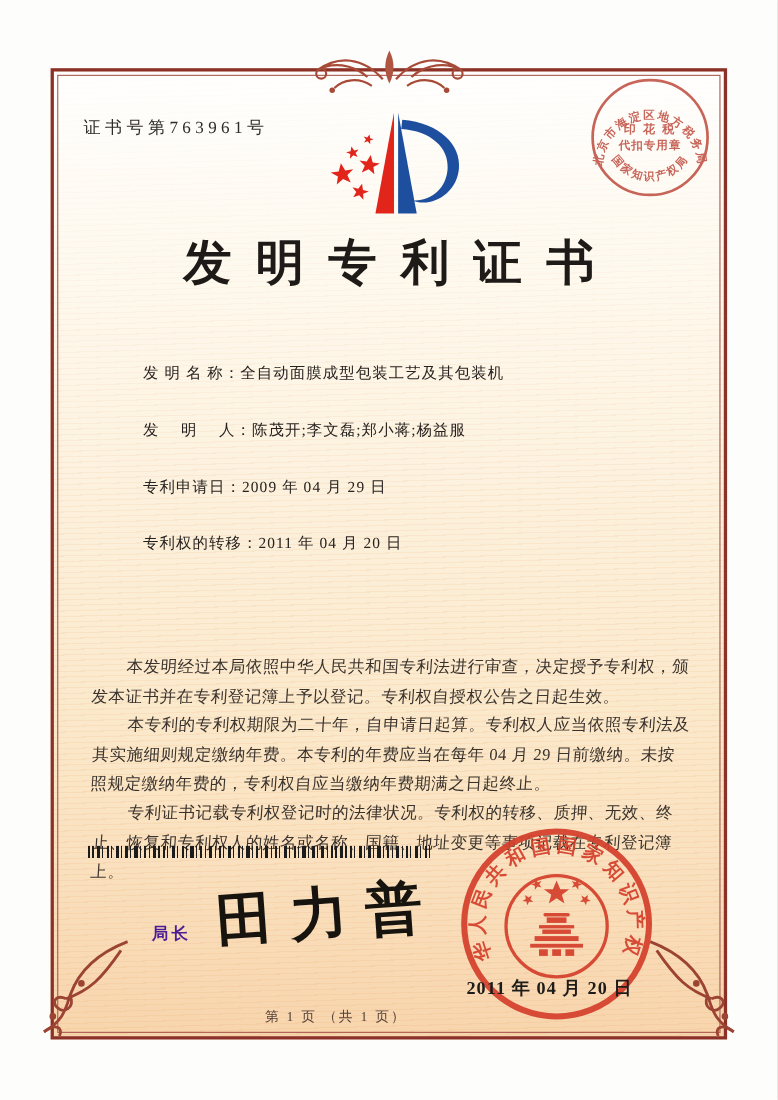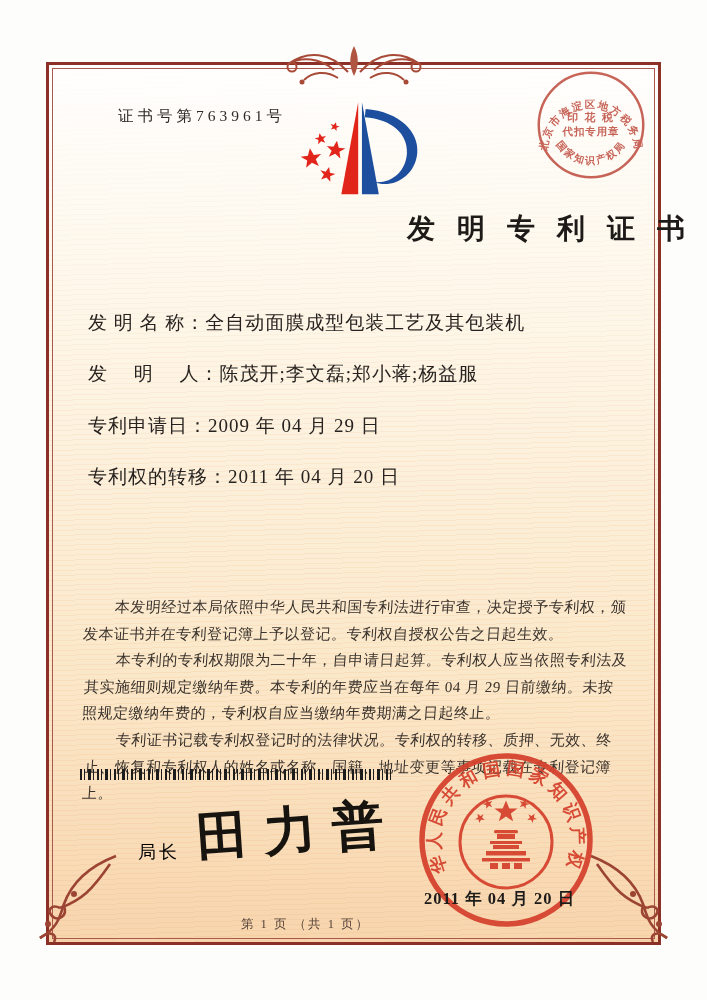--- a/index.html
+++ b/index.html
@@ -15,45 +15,45 @@
     position:absolute;left:46px;top:62px;width:609px;height:877px;
     border:3px solid #8c3127;
     background:
       linear-gradient(180deg, rgba(255,255,255,.95) 0%, rgba(255,250,240,.75) 22%,
         rgba(253,238,214,.55) 45%, rgba(250,221,178,.55) 70%,
         rgba(247,205,156,.6) 88%, rgba(245,196,143,.65) 100%),
       repeating-linear-gradient(178.5deg, rgba(222,148,88,.22) 0 1px, rgba(255,255,255,0) 1px 5px),
       #fcf4e4;
   }
   .frame-inner{position:absolute;inset:3px;border:1px solid #a85a4e;pointer-events:none;}
-  .cert-no{position:absolute;left:76px;top:106px;font-size:15.5px;letter-spacing:4px;color:#2e2a28;margin-left:42px;}
+  .cert-no{position:absolute;left:76px;top:106px;font-size:15.5px;letter-spacing:4px;color:#2e2a28;}
   .logo{position:absolute;left:286px;top:96px;}
   .tax-stamp{position:absolute;left:534px;top:68px;opacity:.88;}
   .title{
-    position:absolute;left:0;top:210px;width:707px;text-align:right;
-    font-size:28px;font-weight:bold;color:#1d1a18;letter-spacing:22px;text-indent:22px;
+    position:absolute;left:0;top:210px;width:707px;text-align:center;
+    font-size:44px;font-weight:bold;color:#1d1a18;letter-spacing:22px;text-indent:22px;
   }
   .fields{position:absolute;left:88px;top:297px;width:540px;}
-  .field-row{display:flex;height:51.5px;align-items:center;font-size:19px;color:#27221f;}
+  .field-row{display:flex;height:51.5px;align-items:flex-end;font-size:14px;color:#27221f;margin-left:42px;}
   .field-label{white-space:pre;letter-spacing:1px;}
   .field-value{letter-spacing:1px;}
   .paragraphs{
     position:absolute;left:84px;top:594px;width:544px;
     font-size:15px;line-height:1.78;color:#3a322c;letter-spacing:.5px;
   }
   .paragraphs p{margin:0;text-indent:2em;transform:skewX(-4deg);}
   .barcode{
     position:absolute;left:80px;top:769px;width:312px;height:11px;
     background:repeating-linear-gradient(90deg,
       #1c1c1c 0 2px, transparent 2px 4px,
       #1c1c1c 4px 5px, transparent 5px 8px,
       #1c1c1c 8px 11px, transparent 11px 13px,
       #1c1c1c 13px 14px, transparent 14px 17px);
   }
-  .sig-title{position:absolute;left:138px;top:840px;font-size:18px;letter-spacing:3px;color:#000000;}
+  .sig-title{position:absolute;left:138px;top:840px;font-size:15px;letter-spacing:3px;color:#4c1d95;font-weight:bold;}
   .sig-name{
     position:absolute;left:196px;top:796px;font-size:52px;color:#17140f;
     letter-spacing:16px;transform:rotate(-4deg);font-weight:600;
     font-family:"DejaVu Serif","Liberation Serif",serif;
   }
   .seal{position:absolute;left:416px;top:750px;}
   .seal-date{
     position:absolute;left:424px;top:888px;width:180px;font-size:16.5px;
     color:#1e1c1a;font-weight:600;letter-spacing:1px;
   }

